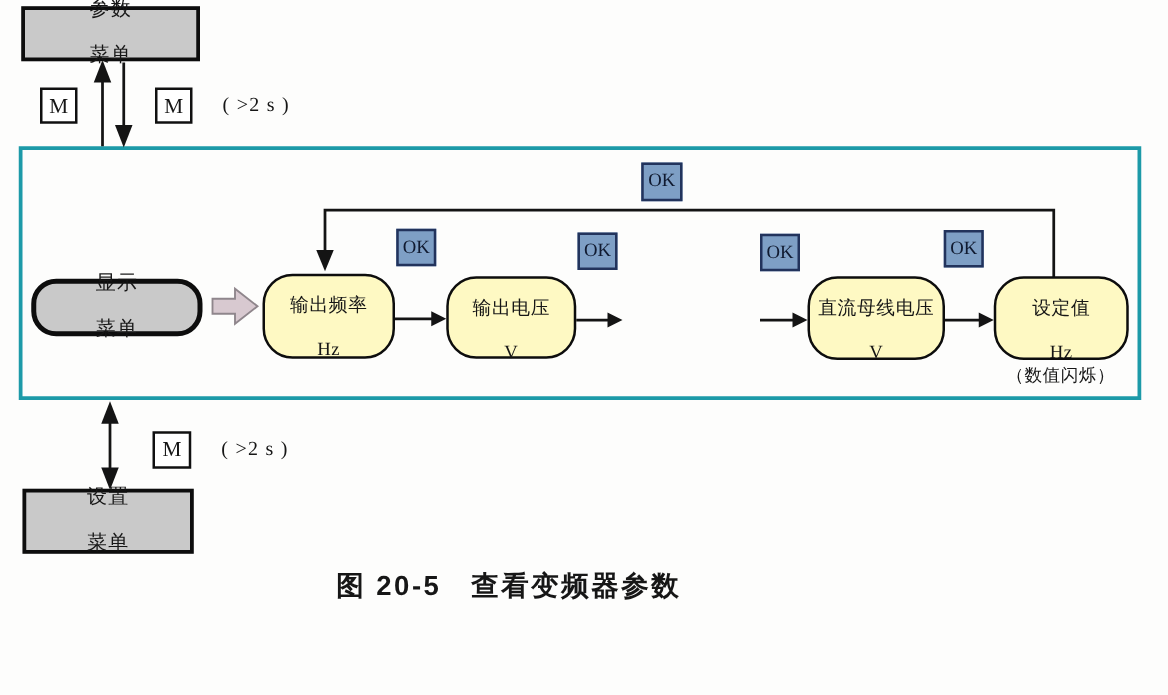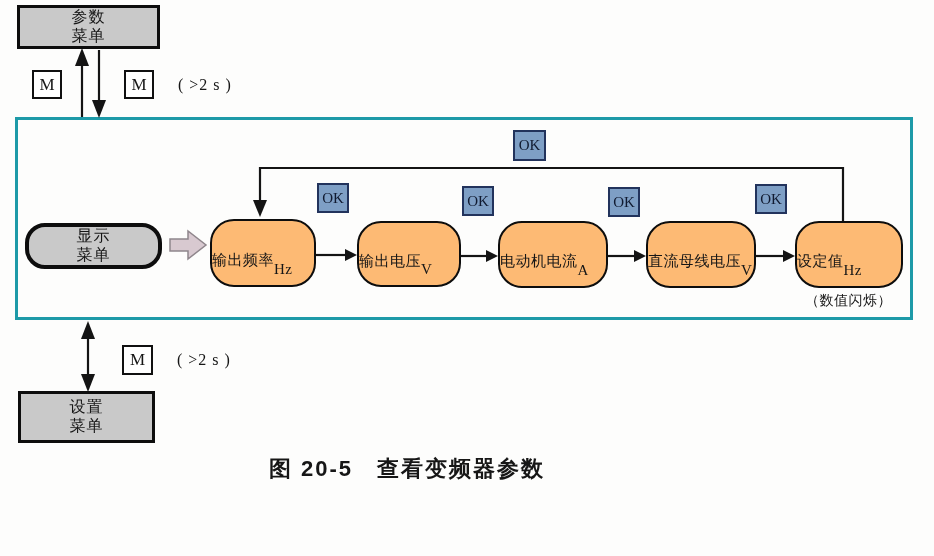--- a/index.html
+++ b/index.html
@@ -14,21 +14,21 @@
     position:relative;width:934px;height:556px;overflow:hidden;
     background:#fdfdfc;
     font-family:"Liberation Serif","DejaVu Serif",serif;
     color:var(--ink);
   }
   svg.wires{position:absolute;left:0;top:0;z-index:1;}
   svg.wires line, svg.wires polyline{stroke:#141414;stroke-width:2.2;fill:none;}
   svg.wires polygon{fill:#141414;stroke:none;}
   svg.wires .fat-arrow{fill:#d8c9d0;stroke:#8f868c;stroke-width:1.5;}
 
-  .abs{position:absolute;box-sizing:border-box;z-index:2;}
+  .abs{position:absolute;box-sizing:border-box;z-index:2;gap:18px;}
 
   .menu-box{
     background:var(--menu_gray);
     border:3px solid #0d0d0d;
     display:flex;flex-direction:column;align-items:center;justify-content:center;
     font-size:16px;line-height:1.18;letter-spacing:1px;
     text-align:center;
   }
   .menu-box.thick{border-width:4px;border-radius:20px;}
 
@@ -48,24 +48,24 @@
   }
 
   .ok-btn{
     background:var(--ok_fill);
     border:2px solid var(--ok_border);
     display:flex;align-items:center;justify-content:center;
     font-size:15px;color:#101a30;
   }
 
   .step{
-    background:#fdba74;
+    background:#fef9c3;
     border:2.5px solid #0d0d0d;
     border-radius:24px;
-    display:flex;flex-direction:row;align-items:center;
+    display:flex;flex-direction:column;align-items:center;
     font-size:15px;letter-spacing:0.5px;
   }
   .step .step-label{margin-top:14px;}
   .step .step-unit{margin-top:auto;margin-bottom:7px;font-size:15px;}
 
   .blink-note{
     font-size:14px;letter-spacing:0.5px;white-space:nowrap;
   }
 
   .caption{
@@ -143,24 +143,20 @@
   </div>
 
   <div class="abs step" style="left:210px;top:219px;width:106px;height:68px;">
     <span class="step-label">输出频率</span>
     <span class="step-unit">Hz</span>
   </div>
   <div class="abs step" style="left:357px;top:221px;width:104px;height:66px;">
     <span class="step-label">输出电压</span>
     <span class="step-unit">V</span>
   </div>
-  <div class="abs step" style="left:498px;top:221px;width:110px;height:67px;">
-    <span class="step-label">电动机电流</span>
-    <span class="step-unit">A</span>
-  </div>
   <div class="abs step" style="left:646px;top:221px;width:110px;height:67px;text-align:center;">
     <span class="step-label">直流母线电压</span>
     <span class="step-unit">V</span>
   </div>
   <div class="abs step" style="left:795px;top:221px;width:108px;height:67px;">
     <span class="step-label">设定值</span>
     <span class="step-unit">Hz</span>
   </div>
   <div class="abs blink-note" style="left:805px;top:292px;">（数值闪烁）</div>
 

